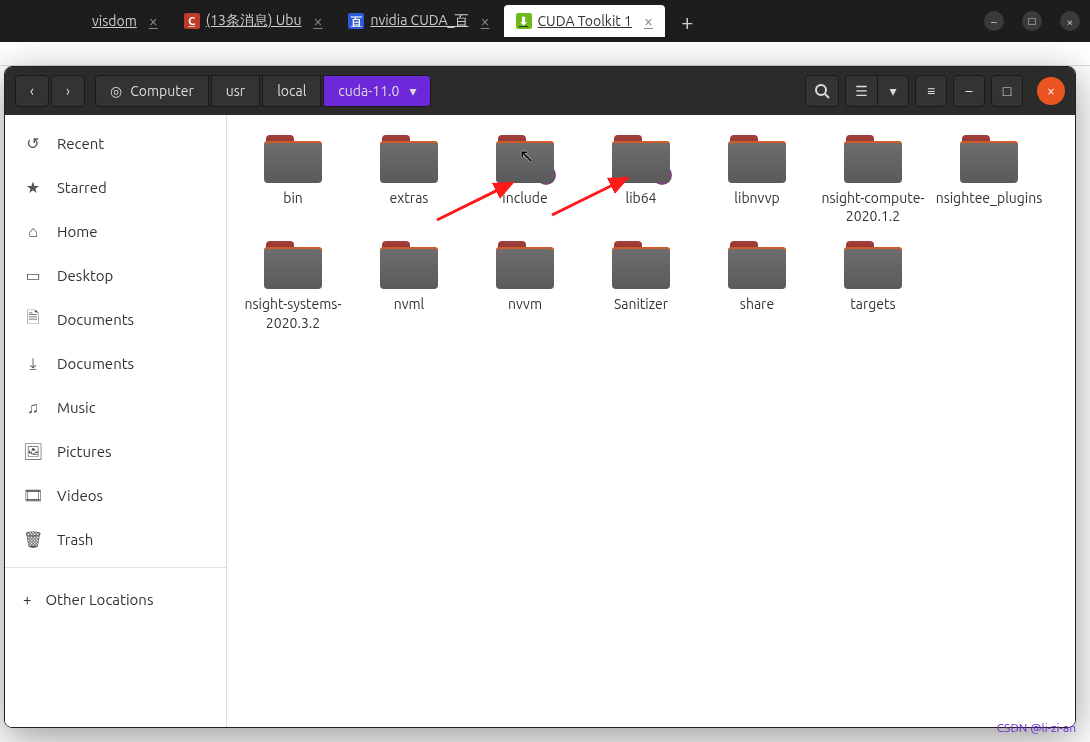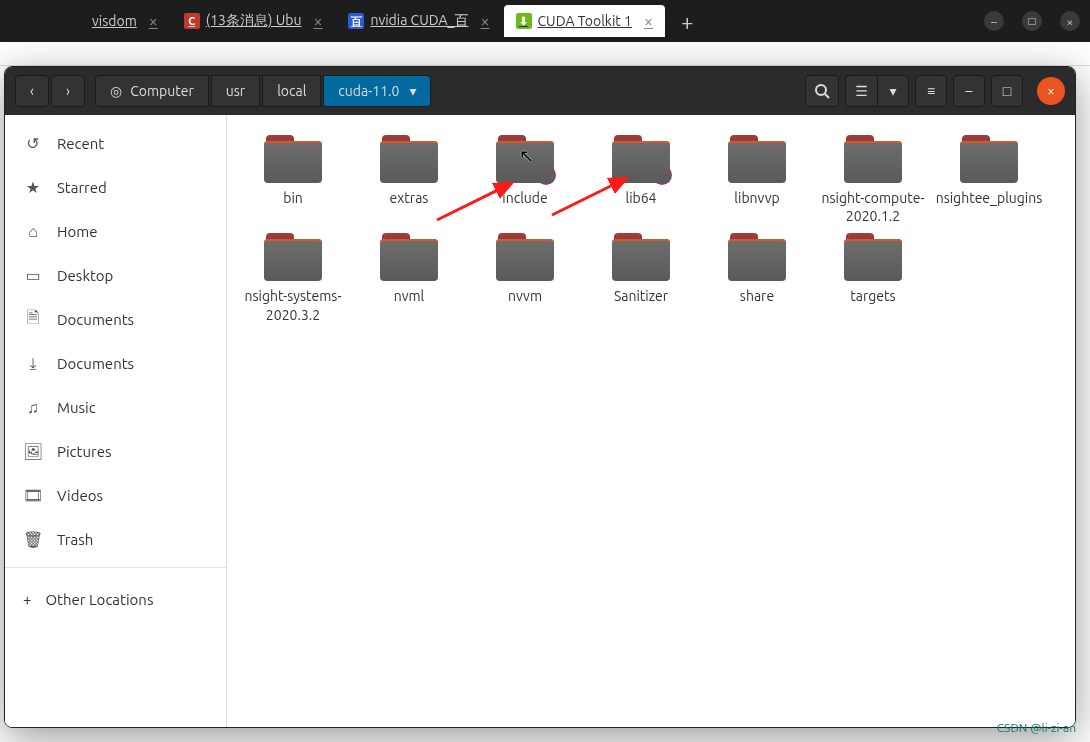--- a/index.html
+++ b/index.html
@@ -22,49 +22,49 @@
   .nautilus { position:absolute; top:66px; left:4px; right:14px; bottom:14px; border-radius:8px; overflow:hidden; box-shadow:0 10px 40px rgba(0,0,0,.4); display:flex; flex-direction:column; border:1px solid #222; }
 
   .headerbar { height:48px; background:#2b2b2b; display:flex; align-items:center; padding:0 10px; gap:6px; color:#ddd; }
   .hb-btn { height:32px; min-width:32px; border:1px solid #1a1a1a; background:#333; border-radius:4px; display:flex; align-items:center; justify-content:center; color:#ddd; font-size:14px; padding:0 8px; }
   .hb-nav { display:flex; gap:2px; }
   .hb-nav .hb-btn { width:34px; }
   .pathbar { display:flex; gap:2px; margin-left:4px; }
   .pathbar .seg { height:32px; background:#333; border:1px solid #1a1a1a; display:flex; align-items:center; padding:0 14px; font-size:14px; color:#ddd; }
   .pathbar .seg.first { border-radius:4px 0 0 4px; gap:8px; }
   .pathbar .seg.last { border-radius:0 4px 4px 0; }
-  .pathbar .seg.active { background:#0369a1; }
+  .pathbar .seg.active { background:#6d28d9; }
   .hb-right { margin-left:auto; display:flex; gap:6px; align-items:center; }
   .hb-group { display:flex; }
   .hb-group .hb-btn { border-radius:0; border-right-width:0; }
   .hb-group .hb-btn:first-child { border-radius:4px 0 0 4px; }
   .hb-group .hb-btn:last-child { border-radius:0 4px 4px 0; border-right-width:1px; }
   .close-btn { width:28px; height:28px; border-radius:50%; background:#e95420; color:#fff; display:flex; align-items:center; justify-content:center; margin-left:8px; font-size:14px; }
 
   .nautilus-body { flex:1; display:flex; background:#fff; }
   .sidebar { width:222px; border-right:1px solid #ddd; display:flex; flex-direction:column; padding-top:6px; }
   .sb-item { height:44px; display:flex; align-items:center; gap:14px; padding:0 18px; color:#333; font-size:15px; }
   .sb-item .ico { width:20px; text-align:center; color:#555; font-size:16px; }
   .sb-sep { height:1px; background:#e3e3e3; margin:6px 0; }
   .sb-other { height:50px; display:flex; align-items:center; gap:14px; padding:0 18px; color:#333; font-size:15px; }
 
   .content { flex:1; padding:20px 10px; overflow:auto; position:relative; }
-  .grid { display:grid; grid-template-columns: repeat(7, 112px); gap:4px 4px; }
+  .grid { display:grid; grid-template-columns: repeat(7, 112px); gap:12px 4px; }
   .item { width:112px; display:flex; flex-direction:column; align-items:center; text-align:center; font-size:14px; color:#333; line-height:1.3; padding-bottom:4px; position:relative; }
   .folder { width:58px; height:48px; position:relative; margin-bottom:6px; }
   .folder::before { content:""; position:absolute; top:0; left:2px; width:28px; height:12px; background:linear-gradient(#a23e3a,#8a3734); border-radius:4px 4px 0 0; }
   .folder::after  { content:""; position:absolute; top:6px; left:0; width:58px; height:42px; background:linear-gradient(#6e6e6e,#5a5a5a); border-radius:4px; box-shadow: inset 0 2px 0 #d05a2b; }
   .link-badge { position:absolute; right:-2px; bottom:-2px; width:20px; height:20px; border-radius:50%; background:#8a3f82; color:#fff; display:flex; align-items:center; justify-content:center; font-size:12px; box-shadow:0 0 0 2px #fff; }
 
   
   .cursor { position:absolute; font-size:18px; color:#000; text-shadow:0 0 2px #fff; }
   .arrow { position:absolute; }
   .arrow svg { overflow:visible; }
 
-  .watermark { position:absolute; right:14px; bottom:8px; font-size:12px; color:#0f766e; }
+  .watermark { position:absolute; right:14px; bottom:8px; font-size:12px; color:#6d28d9; }
 </style>
 </head>
 <body>
 
 <div class="browser-bar">
   <div class="browser-tab">
     <span>visdom</span>
     <span class="tab-close">×</span>
   </div>
   <div class="browser-tab">

